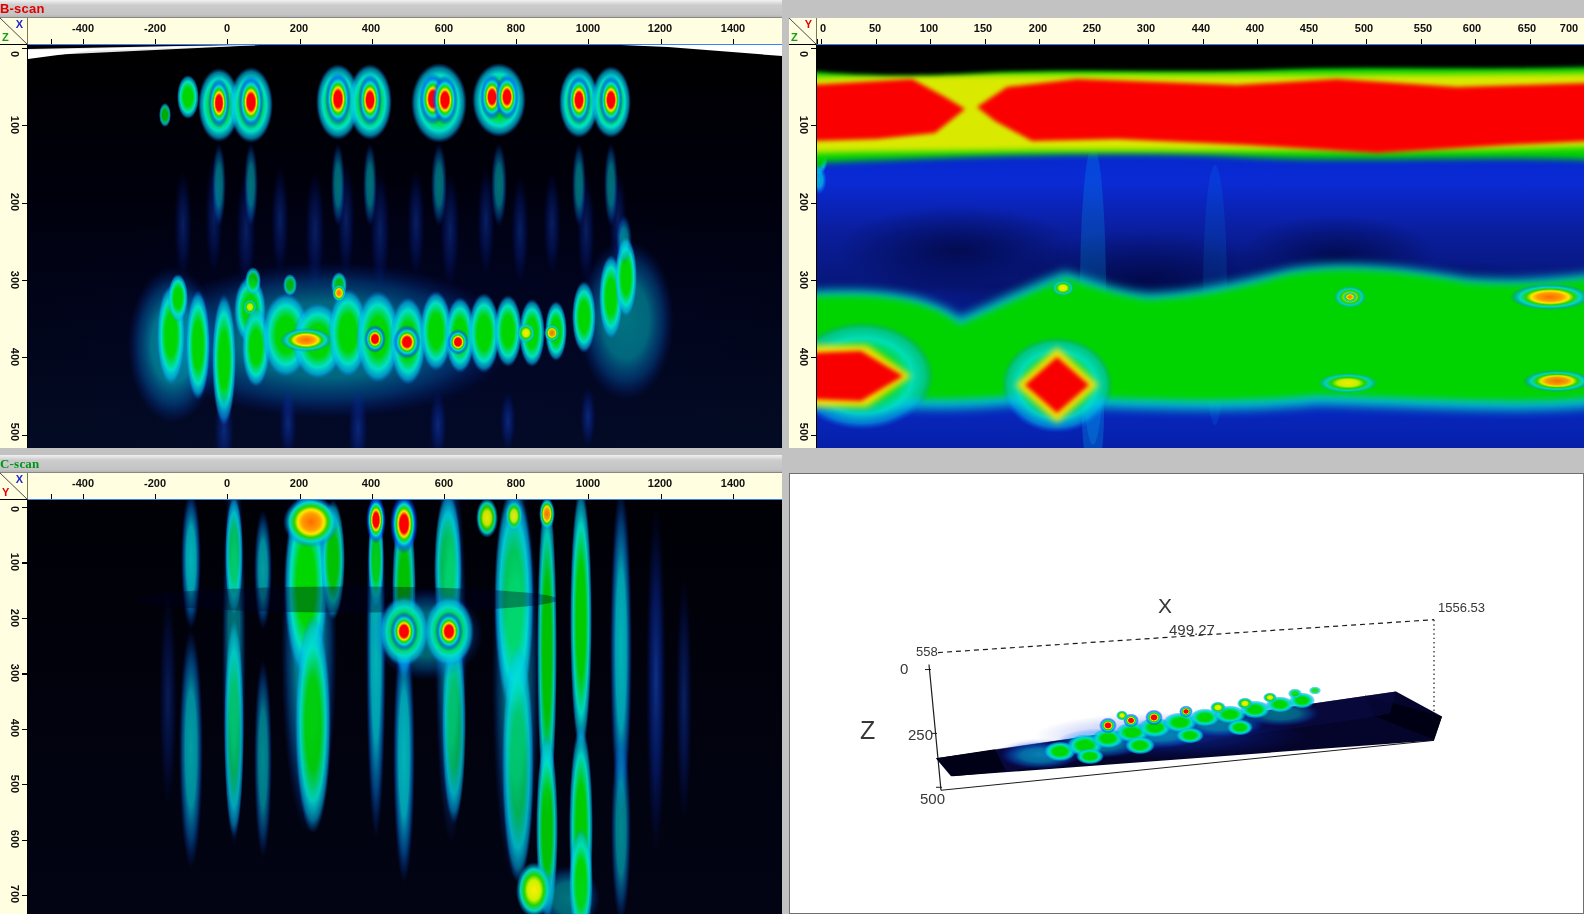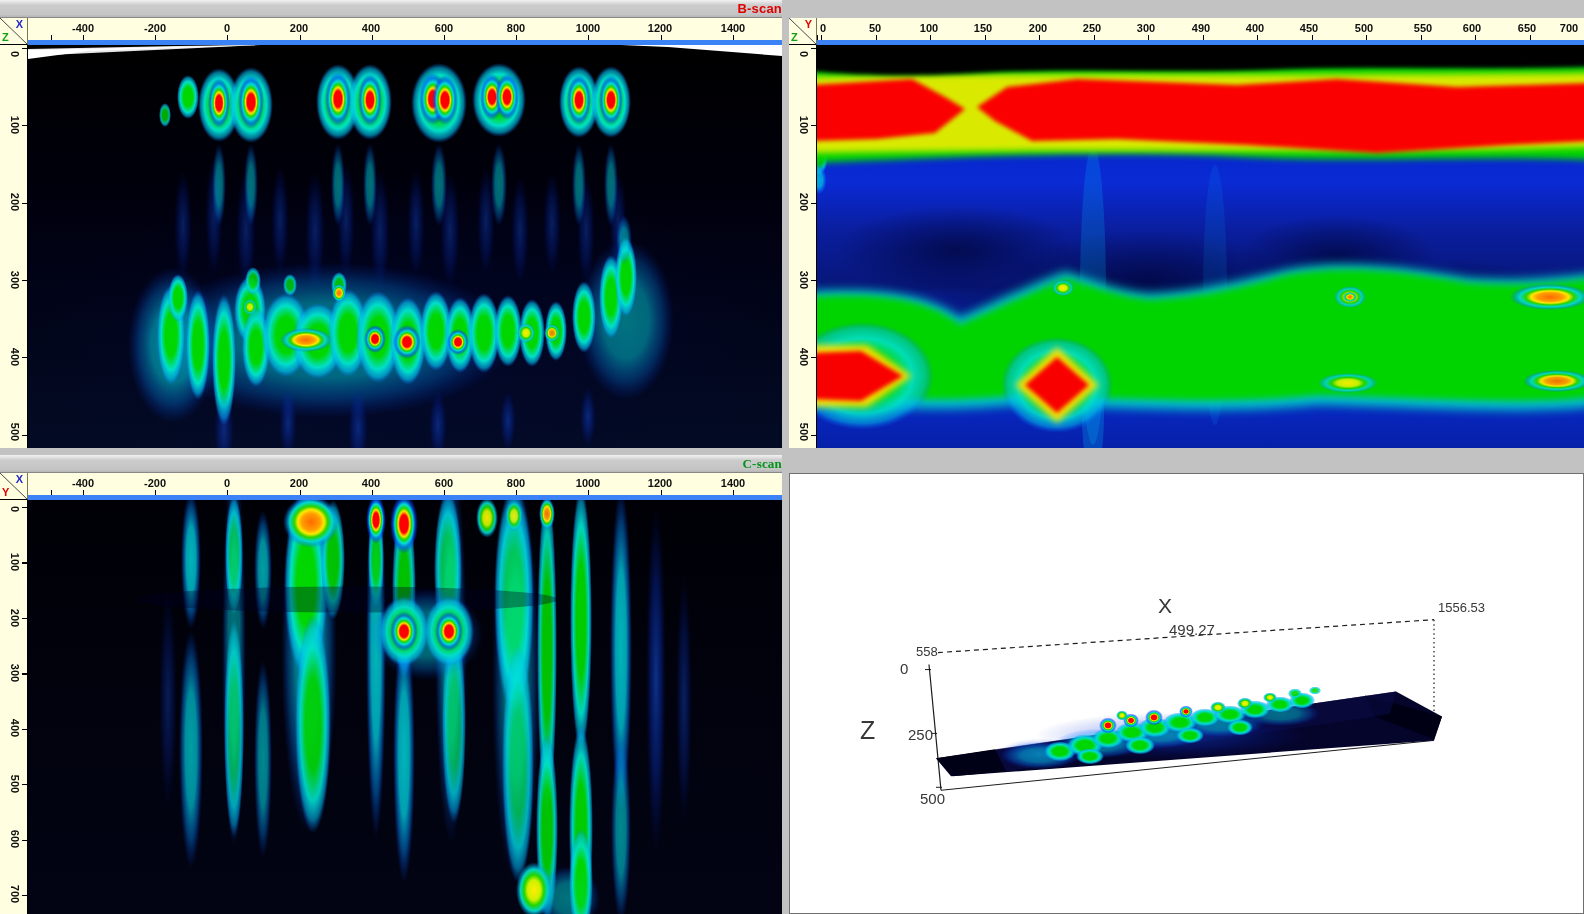--- a/index.html
+++ b/index.html
@@ -5,35 +5,35 @@
   * { box-sizing: border-box; margin: 0; padding: 0; }
   html,body { width:1584px; height:914px; overflow:hidden; }
   body { position:relative; background:#c2c2c2; font-family:"Liberation Sans",sans-serif; }
   .panel { position:absolute; overflow:hidden; }
   #panel-bscan { left:0; top:0; width:782px; height:448px; }
   #panel-dscan { left:789px; top:0; width:795px; height:448px; }
   #panel-cscan { left:0; top:455px; width:782px; height:459px; }
   #panel-volume { left:789px; top:455px; width:795px; height:459px; }
   .titlebar { position:absolute; left:0; right:0; top:0; height:18px;
     background:linear-gradient(#f2f2f2,#cccccc 30%,#c4c4c4 85%,#b5b5b5);
-    border-bottom:1px solid #878787; text-align:right;
+    border-bottom:1px solid #878787; text-align:left;
     font-size:13px; font-weight:bold; line-height:17px; letter-spacing:0.2px; }
   #panel-bscan .titlebar { color:#e00000; }
   #panel-dscan .titlebar { color:#0008c8; }
   #panel-cscan .titlebar { color:#009418;font-family:Liberation Serif, serif; }
   #panel-volume .titlebar { color:#000000; }
   .corner { position:absolute; top:18px; left:0; width:28px; height:27px;
     background:#fffee0; border-right:1px solid #787850; border-bottom:1px solid #000; }
   .corner svg { position:absolute; inset:0; }
   .corner .cl { position:absolute; font-size:11px; font-weight:bold; line-height:11px; }
   .corner .cl-h { right:4px; top:1px; }
   .corner .cl-v { left:2px; bottom:1px; }
   .col-x { color:#2026cc; } .col-y { color:#e00000; } .col-z { color:#14a014; }
   .axis-x { position:absolute; top:18px; left:28px; right:0; height:27px;
-    background:#fffee0; border-bottom:5px solid #3b82f6; }
+    background:#fffee0; border-bottom:1px solid #3b82f6; }
   .axis-y { position:absolute; top:45px; left:0; width:28px; bottom:0;
     background:#fffee0; border-right:1px solid #000; }
   .tx { position:absolute; top:4px; transform:translateX(-50%);
     font-size:11px; font-weight:bold; color:#101010; white-space:nowrap; }
   .ty { position:absolute; right:6px; transform:translateY(-50%);
     writing-mode:vertical-rl; font-size:11px; font-weight:bold; color:#101010; }
   .tickrow { position:absolute; left:0; right:0; bottom:0; height:5px; }
   .tickcol { position:absolute; top:0; bottom:0; right:0; width:5px; }
   .plot { position:absolute; top:45px; left:28px; right:0; bottom:0; background:#000; }
   .plot svg { position:absolute; inset:0; width:100%; height:100%; display:block; }
@@ -274,21 +274,21 @@
     <span class="cl cl-v col-z">Z</span>
   </div>
   <div class="axis-x">
     <span class="tx" style="left:6px">0</span>
     <span class="tx" style="left:58px">50</span>
     <span class="tx" style="left:112px">100</span>
     <span class="tx" style="left:166px">150</span>
     <span class="tx" style="left:221px">200</span>
     <span class="tx" style="left:275px">250</span>
     <span class="tx" style="left:329px">300</span>
-    <span class="tx" style="left:384px">490</span>
+    <span class="tx" style="left:384px">440</span>
     <span class="tx" style="left:438px">400</span>
     <span class="tx" style="left:492px">450</span>
     <span class="tx" style="left:547px">500</span>
     <span class="tx" style="left:606px">550</span>
     <span class="tx" style="left:655px">600</span>
     <span class="tx" style="left:710px">650</span>
     <span class="tx" style="left:752px">700</span>
     <div class="tickrow" style="background:repeating-linear-gradient(to right,#000 0 1px,transparent 1px 54.5px);background-position-x:4px"></div>
   </div>
   <div class="axis-y">

